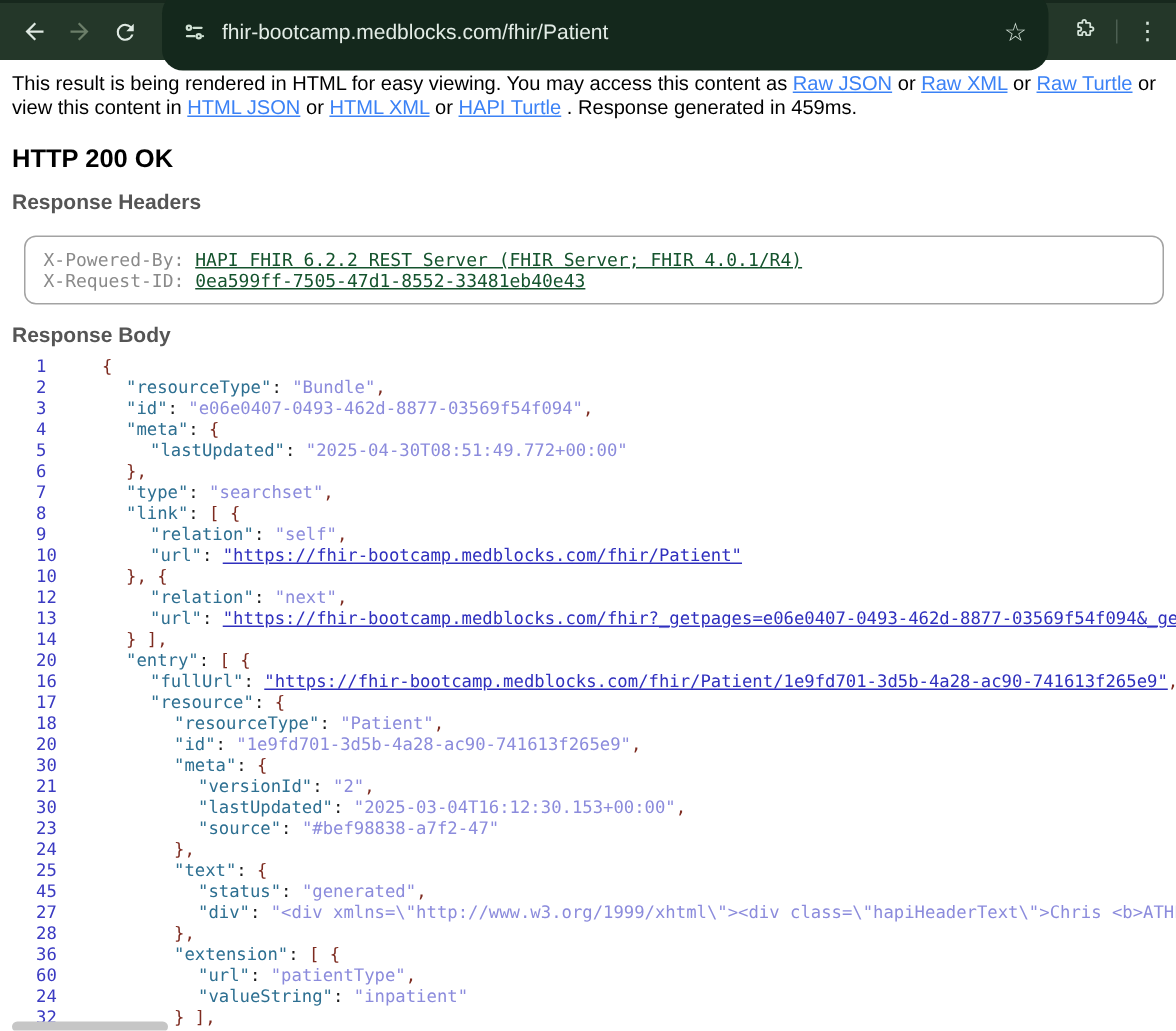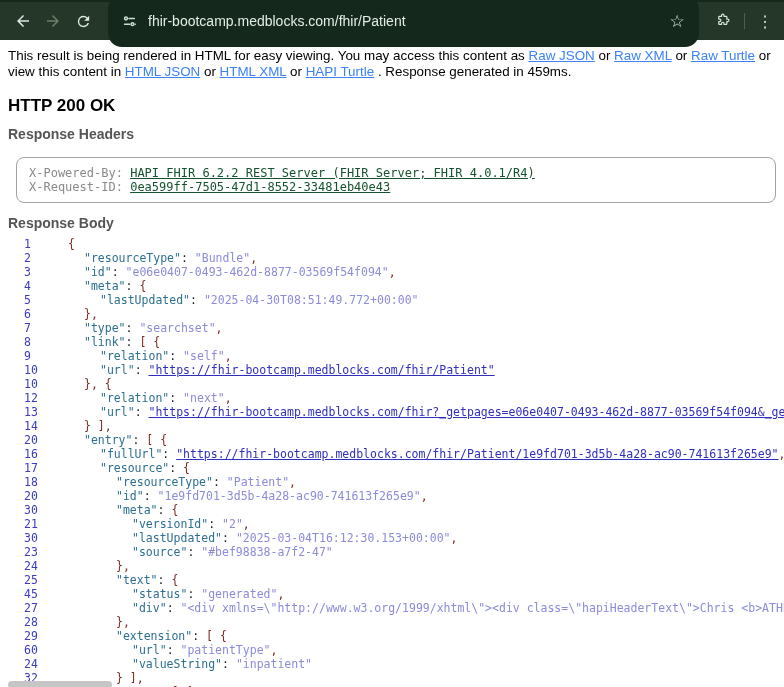--- a/index.html
+++ b/index.html
@@ -128,20 +128,20 @@
     <div class="codeline"><span class="lnum">20</span><span style="padding-left: 48px;"><span class="tk-k">"id"</span><span class="tk-c">: </span><span class="tk-s">"1e9fd701-3d5b-4a28-ac90-741613f265e9"</span><span class="tk-p">,</span></span></div>
     <div class="codeline"><span class="lnum">30</span><span style="padding-left: 48px;"><span class="tk-k">"meta"</span><span class="tk-c">: </span><span class="tk-p">{</span></span></div>
     <div class="codeline"><span class="lnum">21</span><span style="padding-left: 64px;"><span class="tk-k">"versionId"</span><span class="tk-c">: </span><span class="tk-s">"2"</span><span class="tk-p">,</span></span></div>
     <div class="codeline"><span class="lnum">30</span><span style="padding-left: 64px;"><span class="tk-k">"lastUpdated"</span><span class="tk-c">: </span><span class="tk-s">"2025-03-04T16:12:30.153+00:00"</span><span class="tk-p">,</span></span></div>
     <div class="codeline"><span class="lnum">23</span><span style="padding-left: 64px;"><span class="tk-k">"source"</span><span class="tk-c">: </span><span class="tk-s">"#bef98838-a7f2-47"</span></span></div>
     <div class="codeline"><span class="lnum">24</span><span style="padding-left: 48px;"><span class="tk-p">},</span></span></div>
     <div class="codeline"><span class="lnum">25</span><span style="padding-left: 48px;"><span class="tk-k">"text"</span><span class="tk-c">: </span><span class="tk-p">{</span></span></div>
     <div class="codeline"><span class="lnum">45</span><span style="padding-left: 64px;"><span class="tk-k">"status"</span><span class="tk-c">: </span><span class="tk-s">"generated"</span><span class="tk-p">,</span></span></div>
     <div class="codeline"><span class="lnum">27</span><span style="padding-left: 64px;"><span class="tk-k">"div"</span><span class="tk-c">: </span><span class="tk-s">"&lt;div xmlns=\"http://www.w3.org/1999/xhtml\"&gt;&lt;div class=\"hapiHeaderText\"&gt;Chris &lt;b&gt;ATHERTON&lt;/b&gt;&lt;/div&gt;&lt;/div&gt;"</span></span></div>
     <div class="codeline"><span class="lnum">28</span><span style="padding-left: 48px;"><span class="tk-p">},</span></span></div>
-    <div class="codeline"><span class="lnum">29</span><span style="padding-left: 48px;"><span class="tk-k">"extension"</span><span class="tk-c">: </span><span class="tk-p">[ {</span></span></div>
+    <div class="codeline"><span class="lnum">36</span><span style="padding-left: 48px;"><span class="tk-k">"extension"</span><span class="tk-c">: </span><span class="tk-p">[ {</span></span></div>
     <div class="codeline"><span class="lnum">60</span><span style="padding-left: 64px;"><span class="tk-k">"url"</span><span class="tk-c">: </span><span class="tk-s">"patientType"</span><span class="tk-p">,</span></span></div>
     <div class="codeline"><span class="lnum">24</span><span style="padding-left: 64px;"><span class="tk-k">"valueString"</span><span class="tk-c">: </span><span class="tk-s">"inpatient"</span></span></div>
     <div class="codeline"><span class="lnum">32</span><span style="padding-left: 48px;"><span class="tk-p">} ],</span></span></div>
     <div class="codeline"><span class="lnum">33</span><span style="padding-left: 48px;"><span class="tk-k">"name"</span><span class="tk-c">: </span><span class="tk-p">[ {</span></span></div>
   </div>
 
 <div class="hscroll-thumb"></div>
 
 </body></html>

